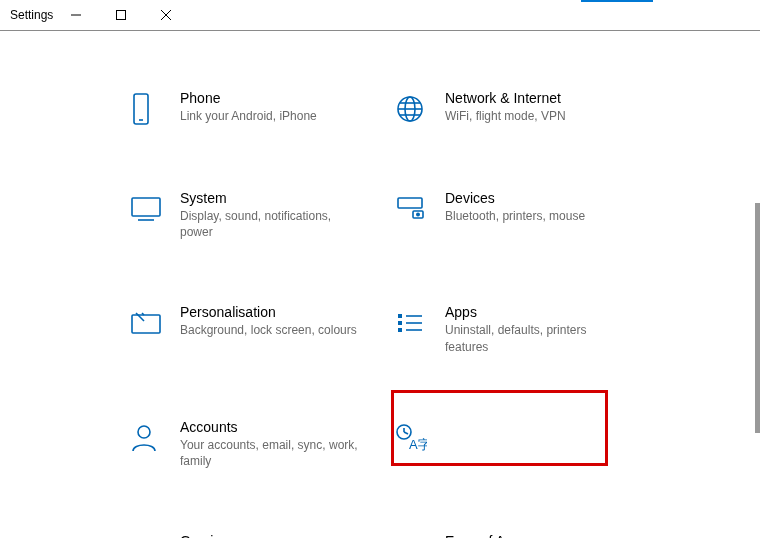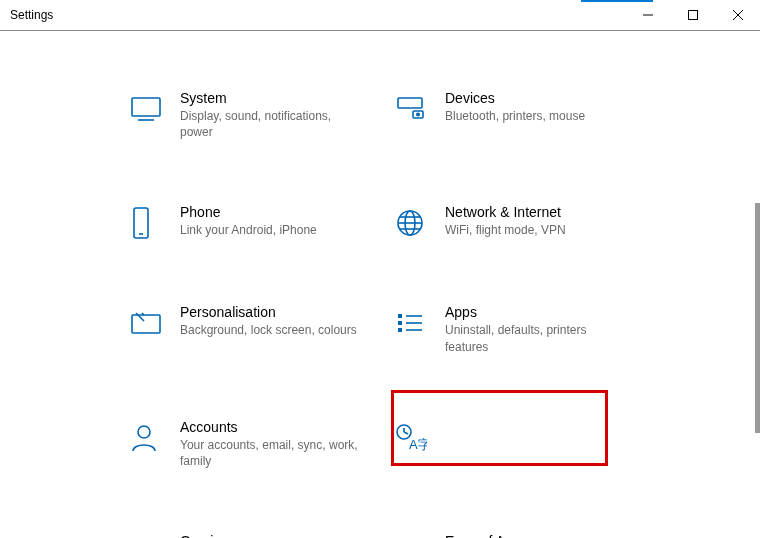--- a/index.html
+++ b/index.html
@@ -10,21 +10,20 @@
     font-family: "Segoe UI", Arial, sans-serif;
     background: #ffffff;
     overflow: hidden;
     position: relative;
     color: #000;
   }
   .titlebar {
     height: 30px;
     display: flex;
     align-items: center;
-    justify-content: space-between;
     border-bottom: 1px solid #8a8a8a;
     padding-left: 10px;
     font-size: 12px;
   }
   .titlebar-left { display:flex; align-items:center; }
   .titlebar-title { color:#000; }
   .window-controls { display:flex; height:100%; }
   .window-btn {
     width: 45px;
     height: 30px;
@@ -127,48 +126,20 @@
   </div>
 </div>
 
 <div class="content-wrap">
 
   <div class="categories">
 
     <div class="row">
       <div class="category">
         <div class="icon-slot">
-          <svg width="32" height="28" viewBox="0 0 32 28">
-              <rect x="2" y="3" width="28" height="18" rx="1"></rect>
-              <line x1="8" y1="25" x2="24" y2="25"></line>
-            </svg>
-        </div>
-        <div class="cat-text">
-          <div class="cat-title">System</div>
-          <div class="cat-desc">Display, sound, notifications, power</div>
-        </div>
-      </div>
-      <div class="category col2">
-        <div class="icon-slot">
-          <svg width="32" height="28" viewBox="0 0 32 28">
-              <rect x="3" y="3" width="24" height="10" rx="1"></rect>
-              <rect x="18" y="16" width="10" height="7" rx="1"></rect>
-              <circle cx="23" cy="19.5" r="1.2" fill="#0066b4"></circle>
-            </svg>
-        </div>
-        <div class="cat-text">
-          <div class="cat-title">Devices</div>
-          <div class="cat-desc">Bluetooth, printers, mouse</div>
-        </div>
-      </div>
-    </div>
-
-    <div class="row">
-      <div class="category">
-        <div class="icon-slot">
           <svg width="22" height="34" viewBox="0 0 22 34">
               <rect x="4" y="2" width="14" height="30" rx="2"></rect>
               <line x1="9" y1="28" x2="13" y2="28"></line>
             </svg>
         </div>
         <div class="cat-text">
           <div class="cat-title">Phone</div>
           <div class="cat-desc">Link your Android, iPhone</div>
         </div>
       </div>
@@ -178,20 +149,48 @@
               <circle cx="15" cy="15" r="12"></circle>
               <ellipse cx="15" cy="15" rx="5" ry="12"></ellipse>
               <line x1="3" y1="15" x2="27" y2="15"></line>
               <line x1="5" y1="9" x2="25" y2="9"></line>
               <line x1="5" y1="21" x2="25" y2="21"></line>
             </svg>
         </div>
         <div class="cat-text">
           <div class="cat-title">Network &amp; Internet</div>
           <div class="cat-desc">WiFi, flight mode, VPN</div>
+        </div>
+      </div>
+    </div>
+
+    <div class="row">
+      <div class="category">
+        <div class="icon-slot">
+          <svg width="32" height="28" viewBox="0 0 32 28">
+              <rect x="2" y="3" width="28" height="18" rx="1"></rect>
+              <line x1="8" y1="25" x2="24" y2="25"></line>
+            </svg>
+        </div>
+        <div class="cat-text">
+          <div class="cat-title">System</div>
+          <div class="cat-desc">Display, sound, notifications, power</div>
+        </div>
+      </div>
+      <div class="category col2">
+        <div class="icon-slot">
+          <svg width="32" height="28" viewBox="0 0 32 28">
+              <rect x="3" y="3" width="24" height="10" rx="1"></rect>
+              <rect x="18" y="16" width="10" height="7" rx="1"></rect>
+              <circle cx="23" cy="19.5" r="1.2" fill="#0066b4"></circle>
+            </svg>
+        </div>
+        <div class="cat-text">
+          <div class="cat-title">Devices</div>
+          <div class="cat-desc">Bluetooth, printers, mouse</div>
         </div>
       </div>
     </div>
 
     <div class="row">
       <div class="category">
         <div class="icon-slot">
           <svg width="32" height="28" viewBox="0 0 32 28">
               <rect x="2" y="6" width="28" height="18" rx="1"></rect>
               <path d="M6 4 L14 12"></path>

